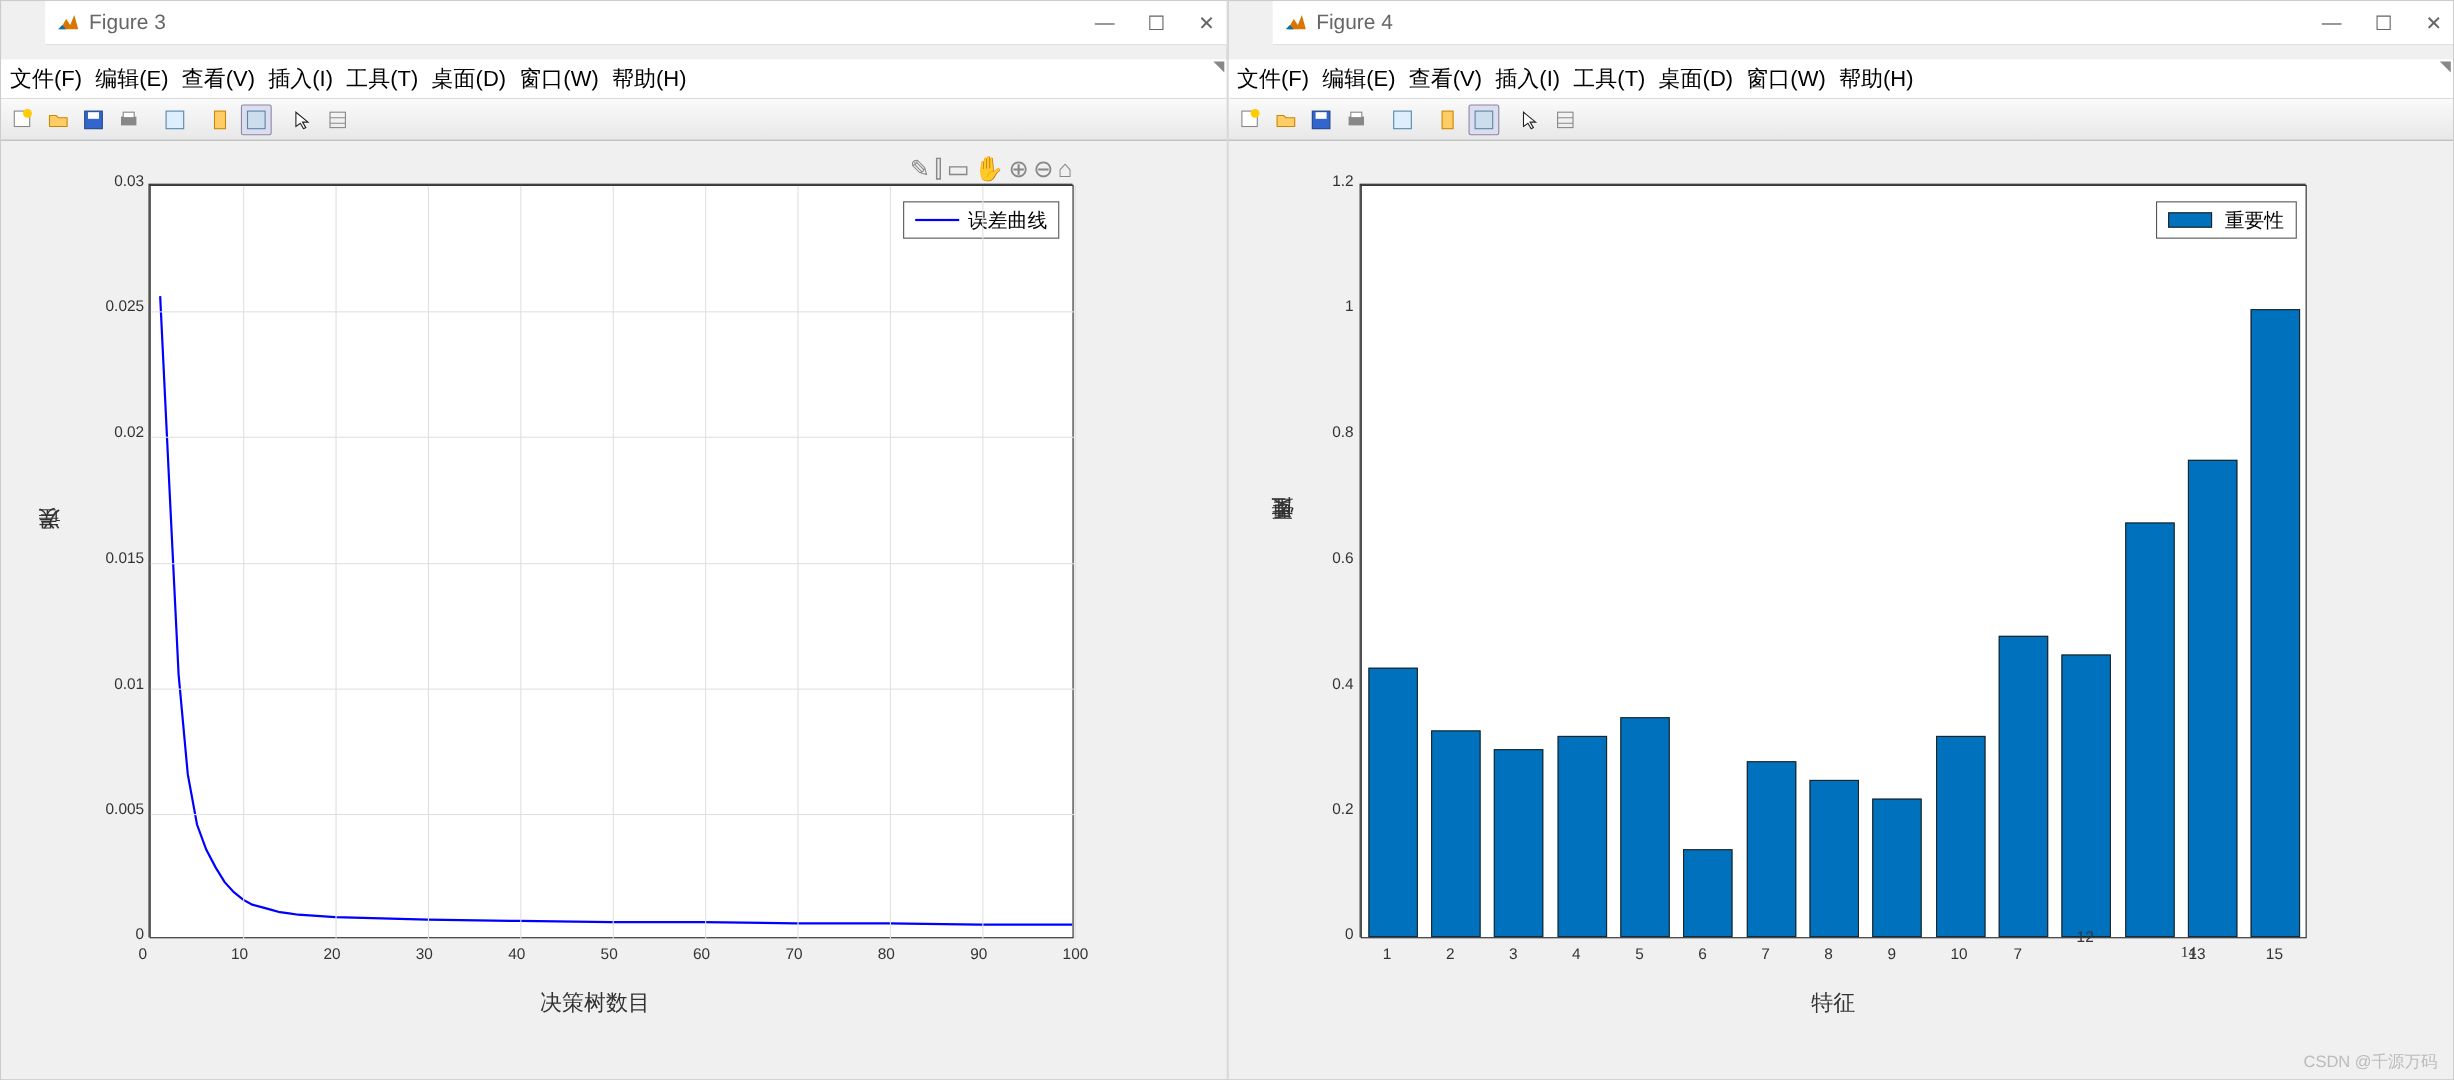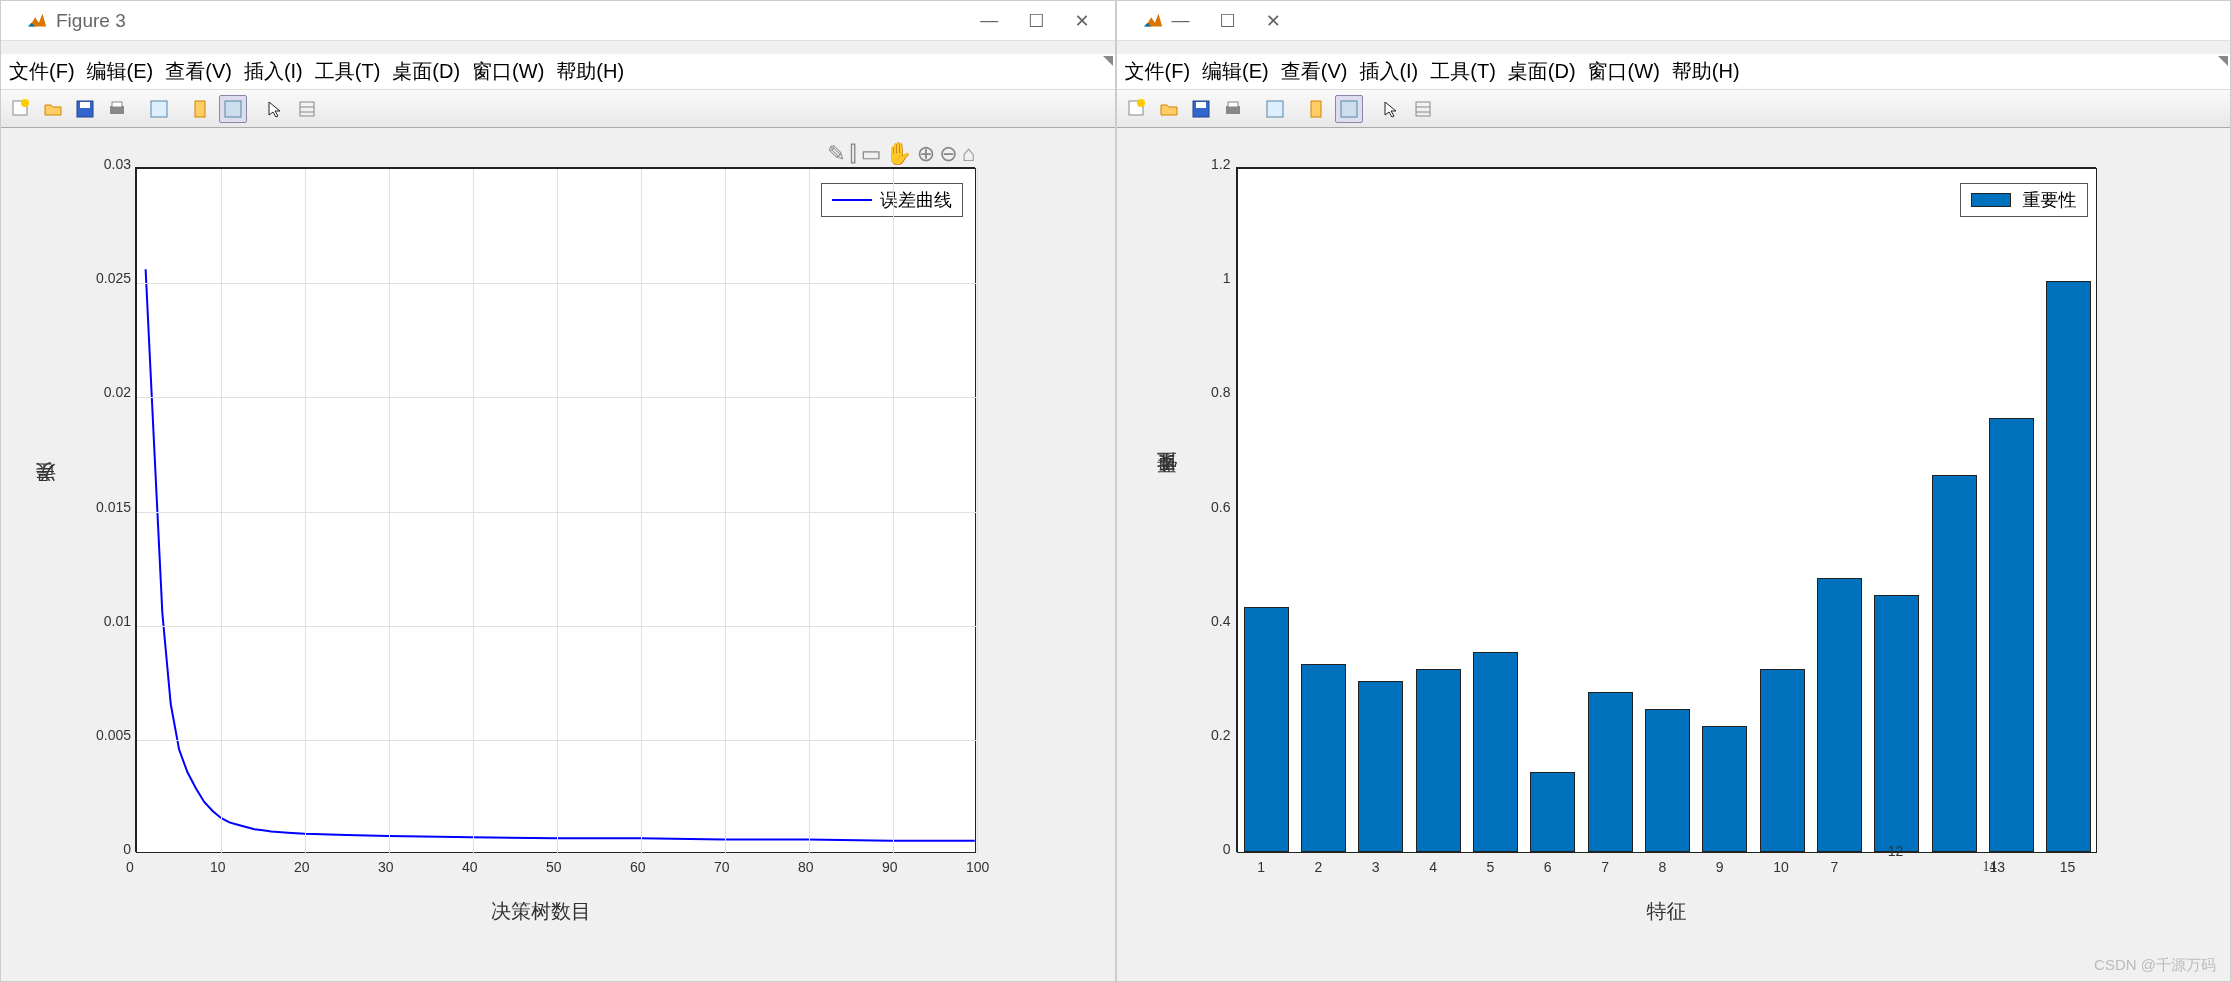--- a/index.html
+++ b/index.html
@@ -1,18 +1,18 @@
 <!DOCTYPE html>
 <html><head>
 <meta charset="utf-8">
 <style>
 * { box-sizing: border-box; margin: 0; padding: 0; }
 body { font-family: "Microsoft YaHei", Arial, sans-serif; background: #f0f0f0; display: flex; width: 2231px; height: 982px; }
 .figure-window { flex: 1; display: flex; flex-direction: column; background: #f0f0f0; border: 1px solid #ccc; position: relative; }
-.titlebar { height: 40px; background: #fff; display: flex; align-items: center; padding: 0 25px; border-bottom: 1px solid #e0e0e0; }
+.titlebar { height: 40px; background: #fff; display: flex; align-items: center; padding: 0 10px; border-bottom: 1px solid #e0e0e0; margin-left: 40px; }
 .matlab-icon { width: 22px; height: 22px; margin-right: 8px; position: relative; }
 .matlab-icon svg { width: 100%; height: 100%; }
 .titlebar-text { color: #666; font-size: 19px; flex: 1; }
 .window-controls { display: flex; gap: 30px; }
 .window-controls span { color: #666; font-size: 18px; cursor: pointer; font-family: Arial; }
 .menubar { height: 36px; background: #fff; display: flex; align-items: center; padding: 0 8px; gap: 12px; font-size: 20px; border-bottom: 1px solid #ddd; position: relative; margin-top: 13px; }
 .menubar span { cursor: pointer; color: #000; }
 .menu-corner { position: absolute; right: 2px; top: 2px; width: 0; height: 0; border-left: 10px solid transparent; border-top: 10px solid #888; }
 .toolbar { height: 38px; background: linear-gradient(#fafafa,#e8e8e8); display: flex; align-items: center; padding: 0 6px; gap: 4px; border-bottom: 1px solid #aaa; }
 .tb-btn { width: 28px; height: 28px; display: flex; align-items: center; justify-content: center; cursor: pointer; border-radius: 2px; }
@@ -176,20 +176,21 @@
 </div>
 
 <div class="figure-window">
   <div class="titlebar">
     <div class="matlab-icon">
       <svg viewBox="0 0 24 24">
           <path d="M4 18 L10 8 L14 14 L18 4 L22 18 Z" fill="#d97500"></path>
           <path d="M2 18 L6 14 L10 18 Z" fill="#0076a8"></path>
         </svg>
     </div>
+    <span class="titlebar-text">Figure 4</span>
     <div class="window-controls">
       <span>—</span>
       <span>☐</span>
       <span>✕</span>
     </div>
   </div>
   <div class="menubar">
     <span>文件(F)</span>
     <span>编辑(E)</span>
     <span>查看(V)</span>

